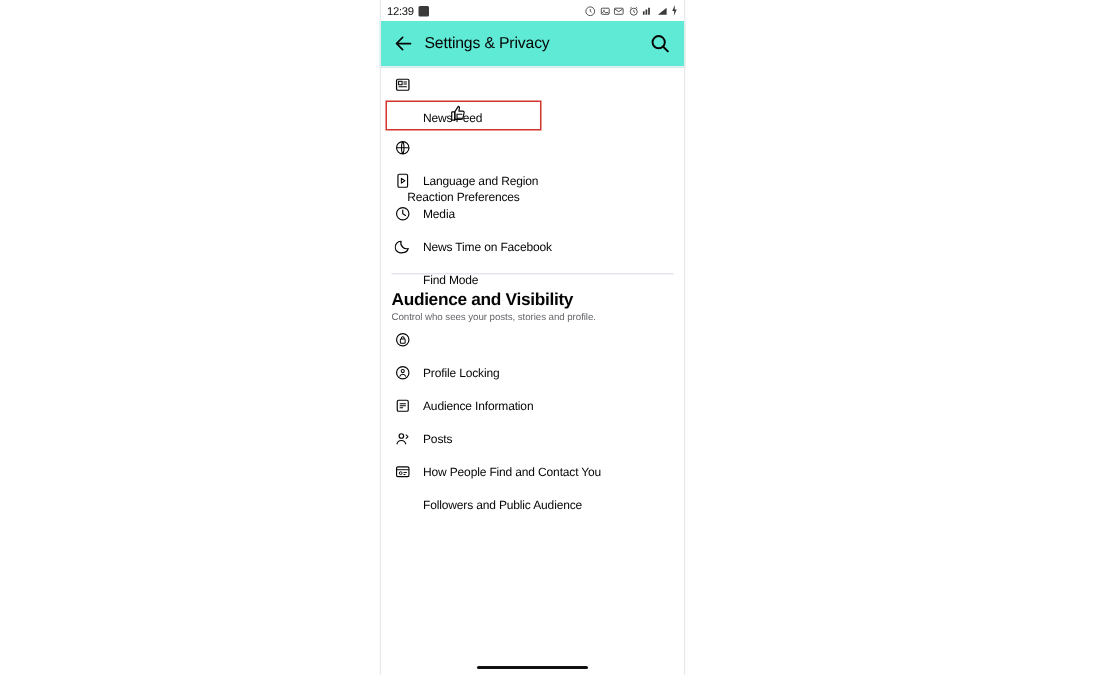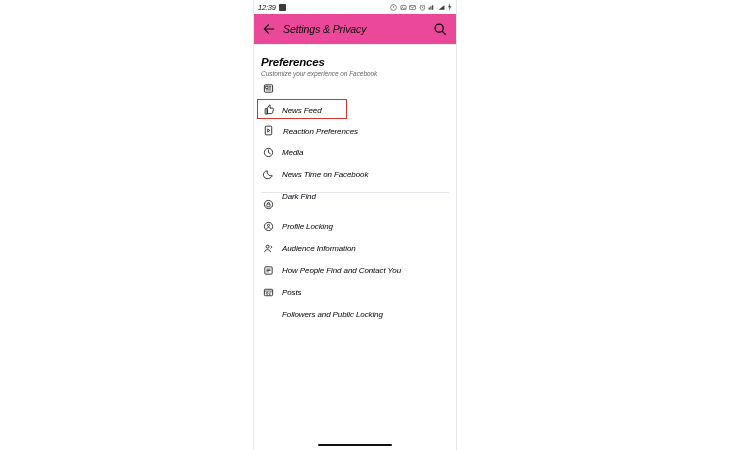--- a/index.html
+++ b/index.html
@@ -13,21 +13,20 @@
   }
 
   #phone {
     position: absolute;
     left: 253px;
     top: 0;
     width: 204px;
     height: 450px;
     background: #ffffff;
     overflow: hidden;
-    font-style: italic;
   }
 
   
   .status-bar {
     height: 14px;
     display: flex;
     align-items: center;
     justify-content: space-between;
     padding: 0 5px;
     font-size: 7px;
@@ -52,21 +51,21 @@
   }
   .status-right svg { display: block; }
 
   
   .app-bar {
     height: 30px;
     display: flex;
     align-items: center;
     padding: 0 8px;
     border-bottom: 1px solid #e9ebee;
-    background: #ec4899;
+    background: #5eead4;
   }
   .back-btn {
     width: 16px; height: 16px;
     display: flex; align-items: center; justify-content: center;
     margin-right: 6px;
     cursor: pointer;
   }
   .app-title {
     font-size: 10.5px;
     color: #050505;
@@ -127,21 +126,22 @@
     white-space: nowrap;
     margin-top: 45px;
   }
 
   .row.highlighted {
     border: 1px solid #d2342c;
     height: 20px;
     margin: 0 4px 0 4px;
     padding: 0 4px;
     box-sizing: border-box;
-    width: 90px;
+    width: 104px;
+    flex-direction: column;
   }
 
   .divider {
     height: 1px;
     background: #e4e6eb;
     margin: 7px 8px 0 8px;
   }
 
   
   .gesture-bar {
@@ -217,24 +217,20 @@
     <div class="search-btn">
       <svg width="14" height="14" viewBox="0 0 24 24">
           <circle cx="10.5" cy="10.5" r="7" fill="none" stroke="#050505" stroke-width="2.2"></circle>
           <path d="M16 16l5 5" stroke="#050505" stroke-width="2.2" stroke-linecap="round"></path>
         </svg>
     </div>
   </div>
 
   <div class="content">
 
-    <div class="section-head">
-      <div class="section-title">Preferences</div>
-      <div class="section-sub">Customize your experience on Facebook</div>
-    </div>
 
     <div class="row">
       <span class="ico">
         <svg width="11" height="11" viewBox="0 0 24 24">
             <rect x="3" y="4" width="18" height="16" rx="2" fill="none" stroke="#050505" stroke-width="1.8"></rect>
             <rect x="6" y="7" width="5" height="5" fill="none" stroke="#050505" stroke-width="1.5"></rect>
             <path d="M13 8h5M13 11h5M6 15h12" stroke="#050505" stroke-width="1.5"></path>
           </svg>
       </span>
       <span class="label">News Feed</span>
@@ -245,20 +241,29 @@
         <svg width="11" height="11" viewBox="0 0 24 24">
             <path d="M7 22V10l5-8c1.5 0 2 1.5 1.6 3L13 9h5.5c1.4 0 2.3 1.2 2 2.5l-1.6 7.2c-.3 1.3-1.4 2.3-2.8 2.3H7z" fill="none" stroke="#050505" stroke-width="1.7" stroke-linejoin="round"></path>
             <rect x="2.5" y="10" width="4.5" height="12" rx="1" fill="none" stroke="#050505" stroke-width="1.7"></rect>
           </svg>
       </span>
       <span class="label">Reaction Preferences</span>
     </div>
 
 
 
+    <div class="row">
+      <span class="ico">
+        <svg width="11" height="11" viewBox="0 0 24 24">
+            <circle cx="12" cy="12" r="9" fill="none" stroke="#050505" stroke-width="1.7"></circle>
+            <path d="M3 12h18M12 3c2.5 3 2.5 15 0 18M12 3c-2.5 3-2.5 15 0 18" fill="none" stroke="#050505" stroke-width="1.5"></path>
+          </svg>
+      </span>
+      <span class="label">Language and Region</span>
+    </div>
 
     <div class="row">
       <span class="ico">
         <svg width="11" height="11" viewBox="0 0 24 24">
             <rect x="5" y="2.5" width="14" height="19" rx="2" fill="none" stroke="#050505" stroke-width="1.7"></rect>
             <path d="M10 8.5l5 3.5-5 3.5z" fill="none" stroke="#050505" stroke-width="1.5" stroke-linejoin="round"></path>
           </svg>
       </span>
       <span class="label">Media</span>
     </div>
@@ -272,25 +277,29 @@
       </span>
       <span class="label">News Time on Facebook</span>
     </div>
 
     <div class="row">
       <span class="ico">
         <svg width="11" height="11" viewBox="0 0 24 24">
             <path d="M20 14.5A8.5 8.5 0 019.5 4a8.5 8.5 0 102.5 16.6c3.6 0 6.9-2.6 8-6.1z" fill="none" stroke="#050505" stroke-width="1.7" stroke-linejoin="round"></path>
           </svg>
       </span>
-      <span class="label">Dark Find</span>
+      <span class="label">Find Mode</span>
     </div>
 
     <div class="divider"></div>
 
+    <div class="section-head">
+      <div class="section-title">Audience and Visibility</div>
+      <div class="section-sub">Control who sees your posts, stories and profile.</div>
+    </div>
 
     <div class="row">
       <span class="ico">
         <svg width="11" height="11" viewBox="0 0 24 24">
             <circle cx="12" cy="12" r="9" fill="none" stroke="#050505" stroke-width="1.7"></circle>
             <rect x="8.5" y="11" width="7" height="6" rx="1" fill="none" stroke="#050505" stroke-width="1.5"></rect>
             <path d="M10 11V9.5a2 2 0 014 0V11" fill="none" stroke="#050505" stroke-width="1.5"></path>
           </svg>
       </span>
       <span class="label">Profile Locking</span>
@@ -303,47 +312,47 @@
             <circle cx="12" cy="9.5" r="2.3" fill="none" stroke="#050505" stroke-width="1.5"></circle>
             <path d="M7.5 17.5c1-2.2 2.6-3.2 4.5-3.2s3.5 1 4.5 3.2" fill="none" stroke="#050505" stroke-width="1.5"></path>
           </svg>
       </span>
       <span class="label">Audience Information</span>
     </div>
 
     <div class="row">
       <span class="ico">
         <svg width="11" height="11" viewBox="0 0 24 24">
+            <rect x="4" y="4" width="16" height="16" rx="2" fill="none" stroke="#050505" stroke-width="1.7"></rect>
+            <path d="M7.5 9h9M7.5 12h9M7.5 15h5" stroke="#050505" stroke-width="1.5"></path>
+          </svg>
+      </span>
+      <span class="label">Posts</span>
+    </div>
+
+    <div class="row">
+      <span class="ico">
+        <svg width="11" height="11" viewBox="0 0 24 24">
             <circle cx="10" cy="8" r="3.3" fill="none" stroke="#050505" stroke-width="1.7"></circle>
             <path d="M3.5 20c.8-3.6 3.3-5.5 6.5-5.5s5.7 1.9 6.5 5.5" fill="none" stroke="#050505" stroke-width="1.7"></path>
             <path d="M17 6.5l2.5 2.5L17 11.5" fill="none" stroke="#050505" stroke-width="1.5" stroke-linecap="round"></path>
           </svg>
       </span>
       <span class="label">How People Find and Contact You</span>
-    </div>
-
-    <div class="row">
-      <span class="ico">
-        <svg width="11" height="11" viewBox="0 0 24 24">
-            <rect x="4" y="4" width="16" height="16" rx="2" fill="none" stroke="#050505" stroke-width="1.7"></rect>
-            <path d="M7.5 9h9M7.5 12h9M7.5 15h5" stroke="#050505" stroke-width="1.5"></path>
-          </svg>
-      </span>
-      <span class="label">Posts</span>
     </div>
 
 
 
     <div class="row">
       <span class="ico">
         <svg width="11" height="11" viewBox="0 0 24 24">
             <rect x="3" y="5" width="18" height="14" rx="2" fill="none" stroke="#050505" stroke-width="1.7"></rect>
             <path d="M3 9h18" stroke="#050505" stroke-width="1.4"></path>
             <circle cx="9" cy="14" r="2" fill="none" stroke="#050505" stroke-width="1.4"></circle>
             <path d="M13 13h5M13 16h3" stroke="#050505" stroke-width="1.4"></path>
           </svg>
       </span>
-      <span class="label">Followers and Public Locking</span>
+      <span class="label">Followers and Public Audience</span>
     </div>
 
     <div class="gesture-bar"></div>
   </div>
 </div>
 
 </body></html>

